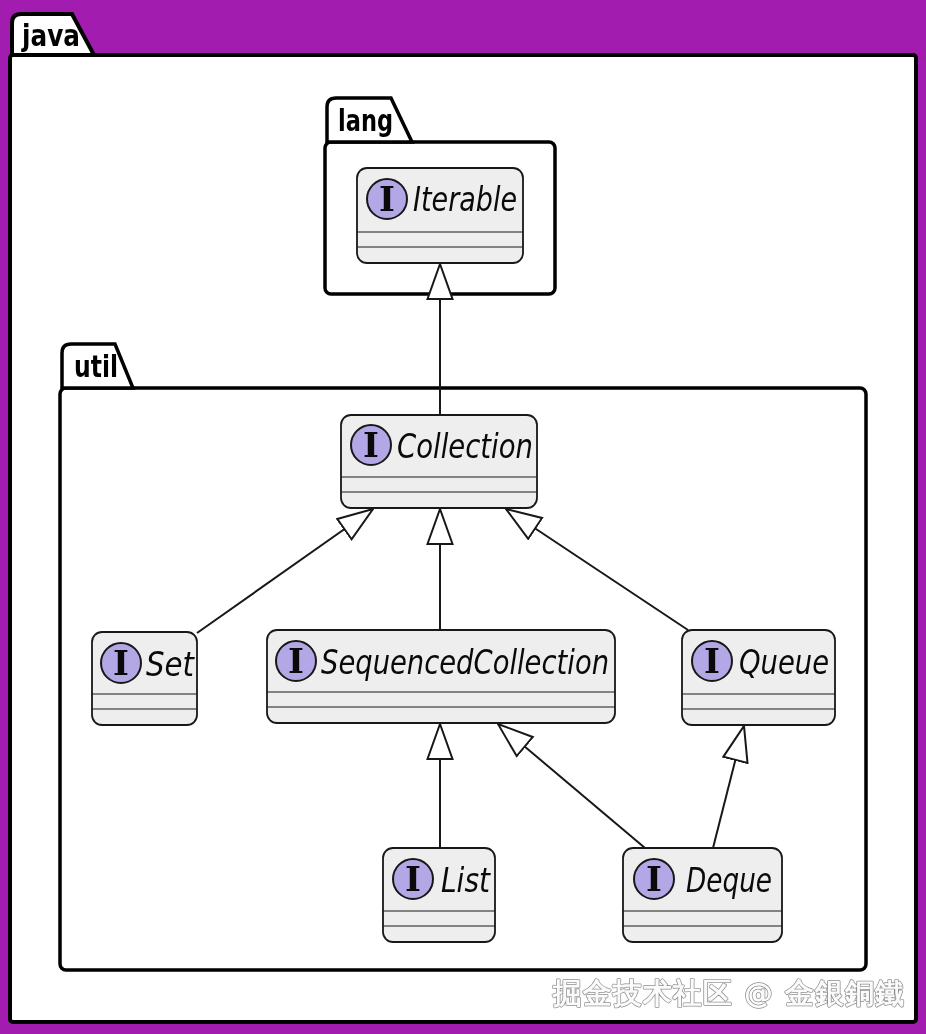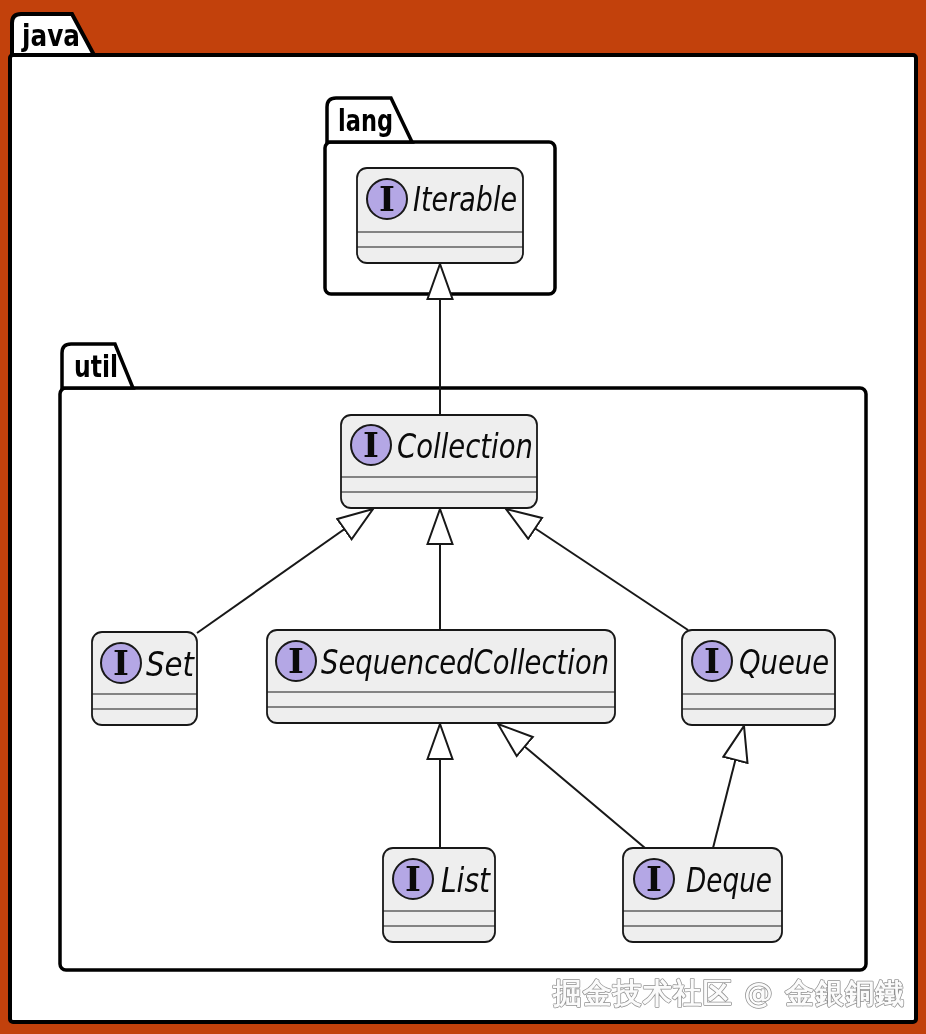--- a/index.html
+++ b/index.html
@@ -4,21 +4,21 @@
 <style>
   html, body {
     margin: 0;
     padding: 0;
     background: #ffffff;
   }
   .stage {
     position: relative;
     width: 926px;
     height: 1034px;
-    background: #c2410c;
+    background: #a21caf;
     font-family: "DejaVu Sans", "Liberation Sans", sans-serif;
   }
   svg { display: block; }
 
   .pkg-shape {
     fill: #ffffff;
     stroke: #000000;
     stroke-width: 3.5;
   }
   .pkg-shape--outer { stroke-width: 4; }

